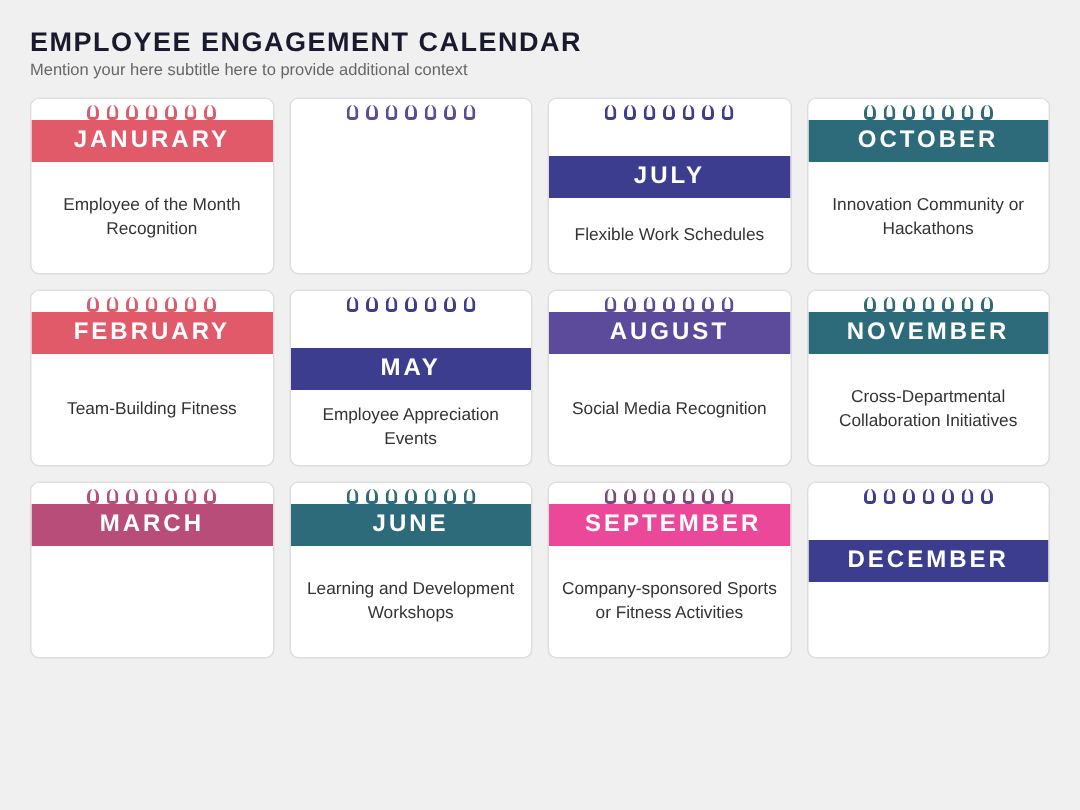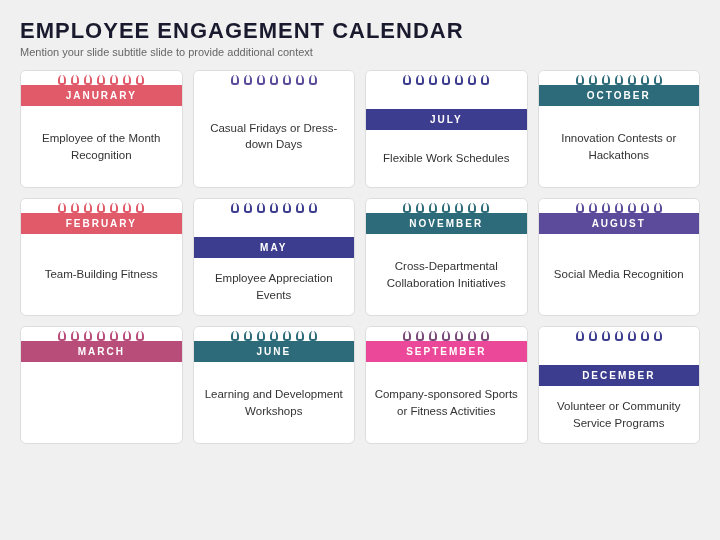--- a/index.html
+++ b/index.html
@@ -5,21 +5,21 @@
     * { box-sizing: border-box; margin: 0; padding: 0; }
     body {
       background: #f0f0f0;
       font-family: 'Segoe UI', Arial, sans-serif;
       width: 720px;
       height: 540px;
       overflow: hidden;
       padding: 18px 20px 12px 20px;
     }
     .page-title {
-      font-size: 22px;
+      font-size: 18px;
       font-weight: 900;
       color: #1a1a2e;
       letter-spacing: 1px;
       margin-bottom: 2px;
     }
     .page-subtitle {
       font-size: 11px;
       color: #666;
       margin-bottom: 12px;
     }
@@ -53,21 +53,21 @@
       width: 8px;
       height: 10px;
       border: 2px solid #aaa;
       border-radius: 50% 50% 3px 3px;
       background: transparent;
       border-top: none;
     }
     .cal-month-bar {
       padding: 5px 24px;
       text-align: center;
-      font-size: 10px;
+      font-size: 16px;
       font-weight: 800;
       color: #fff;
       letter-spacing: 2px;
       text-transform: uppercase;
     }
     .cal-body {
       flex: 1;
       display: flex;
       align-items: center;
       justify-content: center;
@@ -90,21 +90,21 @@
     .ring-purple { border-color: #5b4b9a; }
     .ring-indigo { border-color: #3d3d8f; }
     .ring-teal   { border-color: #2d6b7a; }
     .ring-pink   { border-color: #b84d7a; }
     .ring-mauve  { border-color: #7a4a7a; }
   </style>
 </head>
 <body>
 
 <h1 class="page-title">EMPLOYEE ENGAGEMENT CALENDAR</h1>
-<p class="page-subtitle">Mention your slide subtitle slide to provide additional context</p>
+<p class="page-subtitle">Mention your here subtitle here to provide additional context</p>
 
 <div class="calendar-grid" id="calGrid">
     <div class="cal-card">
       <div class="cal-header">
         <div class="cal-rings">
           <div class="ring ring-red"></div>
           <div class="ring ring-red"></div>
           <div class="ring ring-red"></div>
           <div class="ring ring-red"></div>
           <div class="ring ring-red"></div>
@@ -120,21 +120,20 @@
         <div class="cal-rings">
           <div class="ring ring-purple"></div>
           <div class="ring ring-purple"></div>
           <div class="ring ring-purple"></div>
           <div class="ring ring-purple"></div>
           <div class="ring ring-purple"></div>
           <div class="ring ring-purple"></div>
           <div class="ring ring-purple"></div>
         </div>
       </div>
-      <div class="cal-body">Casual Fridays or Dress-down Days</div>
     </div>
     <div class="cal-card">
       <div class="cal-header">
         <div class="cal-rings">
           <div class="ring ring-indigo"></div>
           <div class="ring ring-indigo"></div>
           <div class="ring ring-indigo"></div>
           <div class="ring ring-indigo"></div>
           <div class="ring ring-indigo"></div>
           <div class="ring ring-indigo"></div>
@@ -150,21 +149,21 @@
           <div class="ring ring-teal"></div>
           <div class="ring ring-teal"></div>
           <div class="ring ring-teal"></div>
           <div class="ring ring-teal"></div>
           <div class="ring ring-teal"></div>
           <div class="ring ring-teal"></div>
           <div class="ring ring-teal"></div>
         </div>
         <div class="cal-month-bar color-teal">OCTOBER</div>
       </div>
-      <div class="cal-body">Innovation Contests or Hackathons</div>
+      <div class="cal-body">Innovation Community or Hackathons</div>
     </div>
     <div class="cal-card">
       <div class="cal-header">
         <div class="cal-rings">
           <div class="ring ring-red"></div>
           <div class="ring ring-red"></div>
           <div class="ring ring-red"></div>
           <div class="ring ring-red"></div>
           <div class="ring ring-red"></div>
           <div class="ring ring-red"></div>
@@ -185,50 +184,50 @@
           <div class="ring ring-indigo"></div>
           <div class="ring ring-indigo"></div>
         </div>
         <div class="cal-month-bar color-indigo">MAY</div>
       </div>
       <div class="cal-body">Employee Appreciation Events</div>
     </div>
     <div class="cal-card">
       <div class="cal-header">
         <div class="cal-rings">
+          <div class="ring ring-purple"></div>
+          <div class="ring ring-purple"></div>
+          <div class="ring ring-purple"></div>
+          <div class="ring ring-purple"></div>
+          <div class="ring ring-purple"></div>
+          <div class="ring ring-purple"></div>
+          <div class="ring ring-purple"></div>
+        </div>
+        <div class="cal-month-bar color-purple">AUGUST</div>
+      </div>
+      <div class="cal-body">Social Media Recognition</div>
+    </div>
+    <div class="cal-card">
+      <div class="cal-header">
+        <div class="cal-rings">
           <div class="ring ring-teal"></div>
           <div class="ring ring-teal"></div>
           <div class="ring ring-teal"></div>
           <div class="ring ring-teal"></div>
           <div class="ring ring-teal"></div>
           <div class="ring ring-teal"></div>
           <div class="ring ring-teal"></div>
         </div>
         <div class="cal-month-bar color-teal">NOVEMBER</div>
       </div>
       <div class="cal-body">Cross-Departmental Collaboration Initiatives</div>
     </div>
     <div class="cal-card">
       <div class="cal-header">
         <div class="cal-rings">
-          <div class="ring ring-purple"></div>
-          <div class="ring ring-purple"></div>
-          <div class="ring ring-purple"></div>
-          <div class="ring ring-purple"></div>
-          <div class="ring ring-purple"></div>
-          <div class="ring ring-purple"></div>
-          <div class="ring ring-purple"></div>
-        </div>
-        <div class="cal-month-bar color-purple">AUGUST</div>
-      </div>
-      <div class="cal-body">Social Media Recognition</div>
-    </div>
-    <div class="cal-card">
-      <div class="cal-header">
-        <div class="cal-rings">
           <div class="ring ring-pink"></div>
           <div class="ring ring-pink"></div>
           <div class="ring ring-pink"></div>
           <div class="ring ring-pink"></div>
           <div class="ring ring-pink"></div>
           <div class="ring ring-pink"></div>
           <div class="ring ring-pink"></div>
         </div>
         <div class="cal-month-bar color-pink">MARCH</div>
       </div>
@@ -269,15 +268,14 @@
           <div class="ring ring-indigo"></div>
           <div class="ring ring-indigo"></div>
           <div class="ring ring-indigo"></div>
           <div class="ring ring-indigo"></div>
           <div class="ring ring-indigo"></div>
           <div class="ring ring-indigo"></div>
           <div class="ring ring-indigo"></div>
         </div>
         <div class="cal-month-bar color-indigo">DECEMBER</div>
       </div>
-      <div class="cal-body">Volunteer or Community Service Programs</div>
     </div>
   </div>
 
 </body></html>

